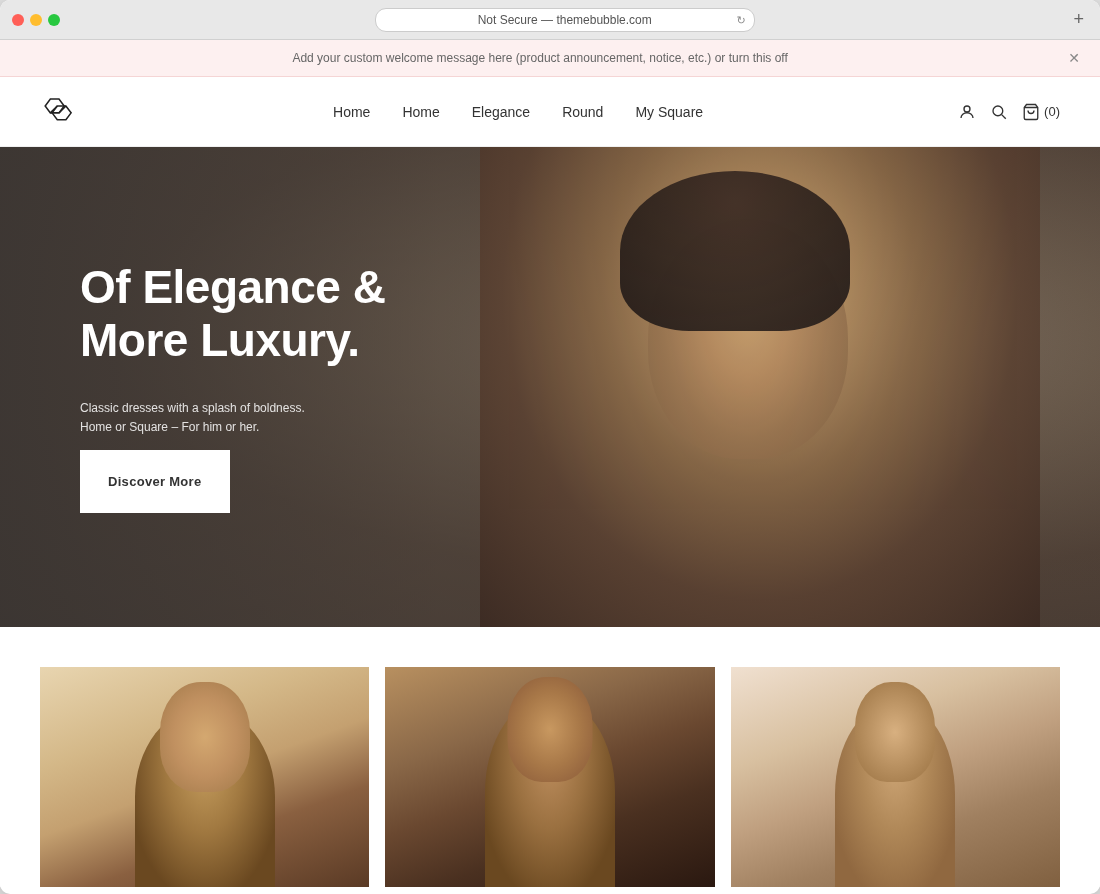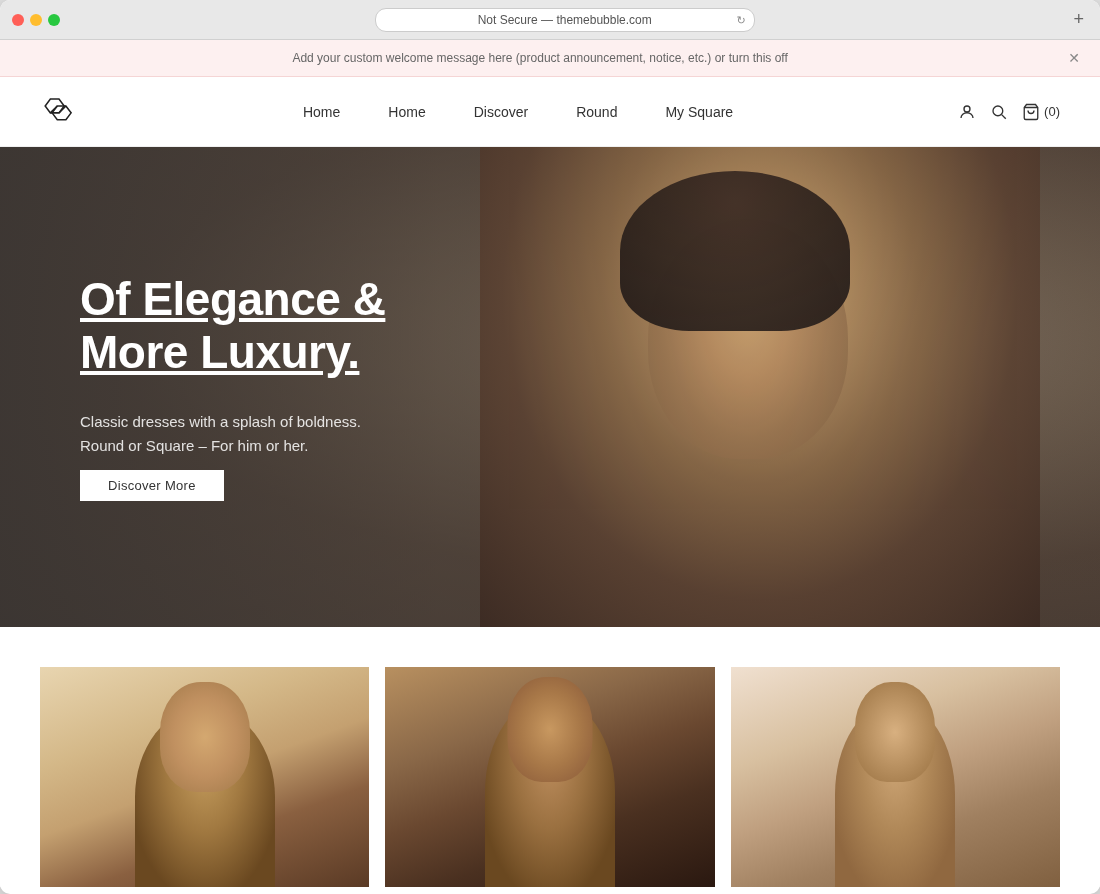--- a/index.html
+++ b/index.html
@@ -134,21 +134,21 @@
     }
 
     .logo-icon {
       width: 38px;
       height: 30px;
     }
 
     .main-nav {
       display: flex;
       align-items: center;
-      gap: 48px;
+      gap: 32px;
     }
 
     .nav-link {
       font-size: 14px;
       color: #333;
       text-decoration: none;
       cursor: pointer;
     }
 
     .nav-icons {
@@ -242,37 +242,36 @@
       max-width: 520px;
     }
 
     .hero-title {
       font-size: 46px;
       font-weight: 700;
       color: #fff;
       line-height: 1.15;
       margin-bottom: 32px;
       letter-spacing: -0.5px;
-      text-decoration: underline;
     }
 
     .hero-subtitle {
-      font-size: 15px;
+      font-size: 12px;
       color: rgba(255,255,255,0.85);
       line-height: 1.6;
       margin-bottom: 12px;
     }
 
     .hero-cta {
       display: inline-block;
-      padding: 8px 28px;
+      padding: 24px 28px;
       background: #fff;
       color: #333;
       font-size: 13px;
-      font-weight: 400;
+      font-weight: 700;
       border: none;
       cursor: pointer;
       text-decoration: none;
       letter-spacing: 0.3px;
     }
 
     
     .products-section {
       background: #fff;
       padding: 40px 40px 0;
@@ -441,21 +440,21 @@
           <polygon points="12,2 22,2 28,10 22,18 12,18 6,10" fill="none" stroke="#222" stroke-width="1.8"></polygon>
           <polygon points="20,10 30,10 36,18 30,26 20,26 14,18" fill="none" stroke="#222" stroke-width="1.8"></polygon>
           <line x1="12" y1="18" x2="20" y2="10" stroke="#222" stroke-width="1.8"></line>
           <line x1="22" y1="18" x2="30" y2="10" stroke="#222" stroke-width="1.8"></line>
         </svg>
       </div>
 
       <nav class="main-nav">
         <a class="nav-link">Home</a>
         <a class="nav-link">Home</a>
-        <a class="nav-link">Discover</a>
+        <a class="nav-link">Elegance</a>
         <a class="nav-link">Round</a>
         <a class="nav-link">My Square</a>
       </nav>
 
       <div class="nav-icons">
         <button class="nav-icon-btn">
           <svg width="18" height="18" viewBox="0 0 24 24" fill="none" stroke="#333" stroke-width="1.8">
             <circle cx="12" cy="8" r="4"></circle>
             <path d="M4 20c0-4 3.6-7 8-7s8 3 8 7"></path>
           </svg>
@@ -477,21 +476,21 @@
       </div>
     </header>
 
     <section class="hero">
       <div class="hero-bg"></div>
       <div class="hero-person"></div>
       <div class="hero-content">
         <h1 class="hero-title">Of Elegance &amp; More Luxury.</h1>
         <p class="hero-subtitle">
           <span>Classic dresses with a splash of boldness.</span><br>
-          <span>Round or Square – For him or her.</span>
+          <span>Home or Square – For him or her.</span>
         </p>
         <a class="hero-cta">Discover More</a>
       </div>
     </section>
 
     <section class="products-section">
       <div class="products-grid">
 
         <div class="product-card product-card-1">
           <div class="product-img-placeholder"></div>

